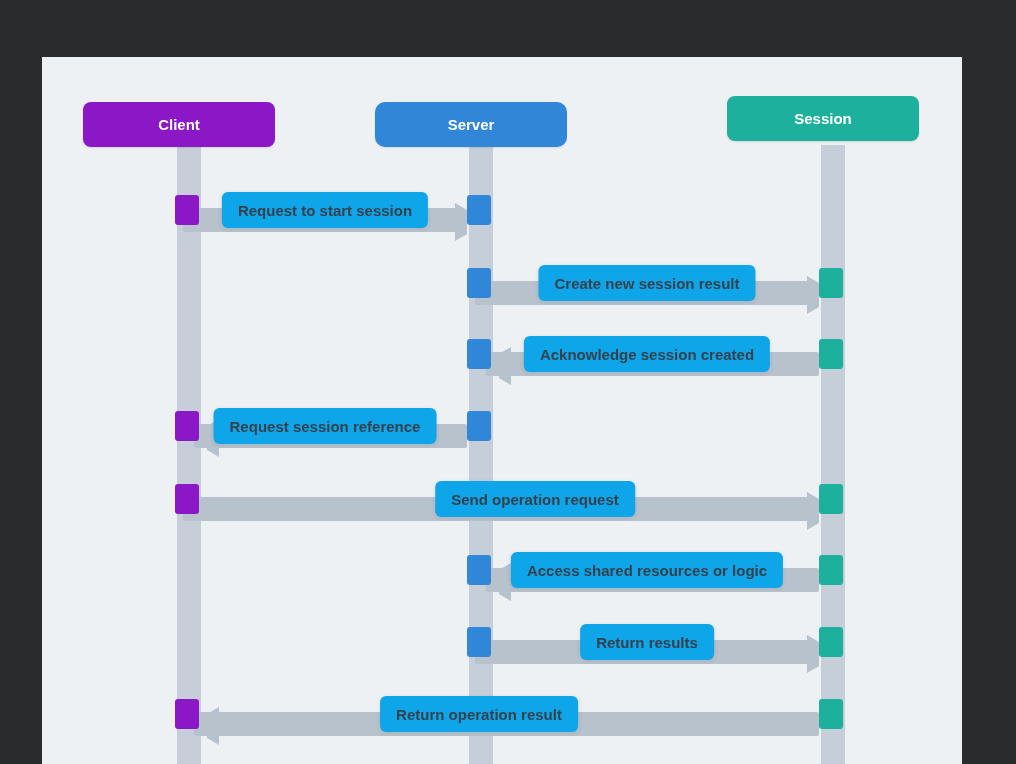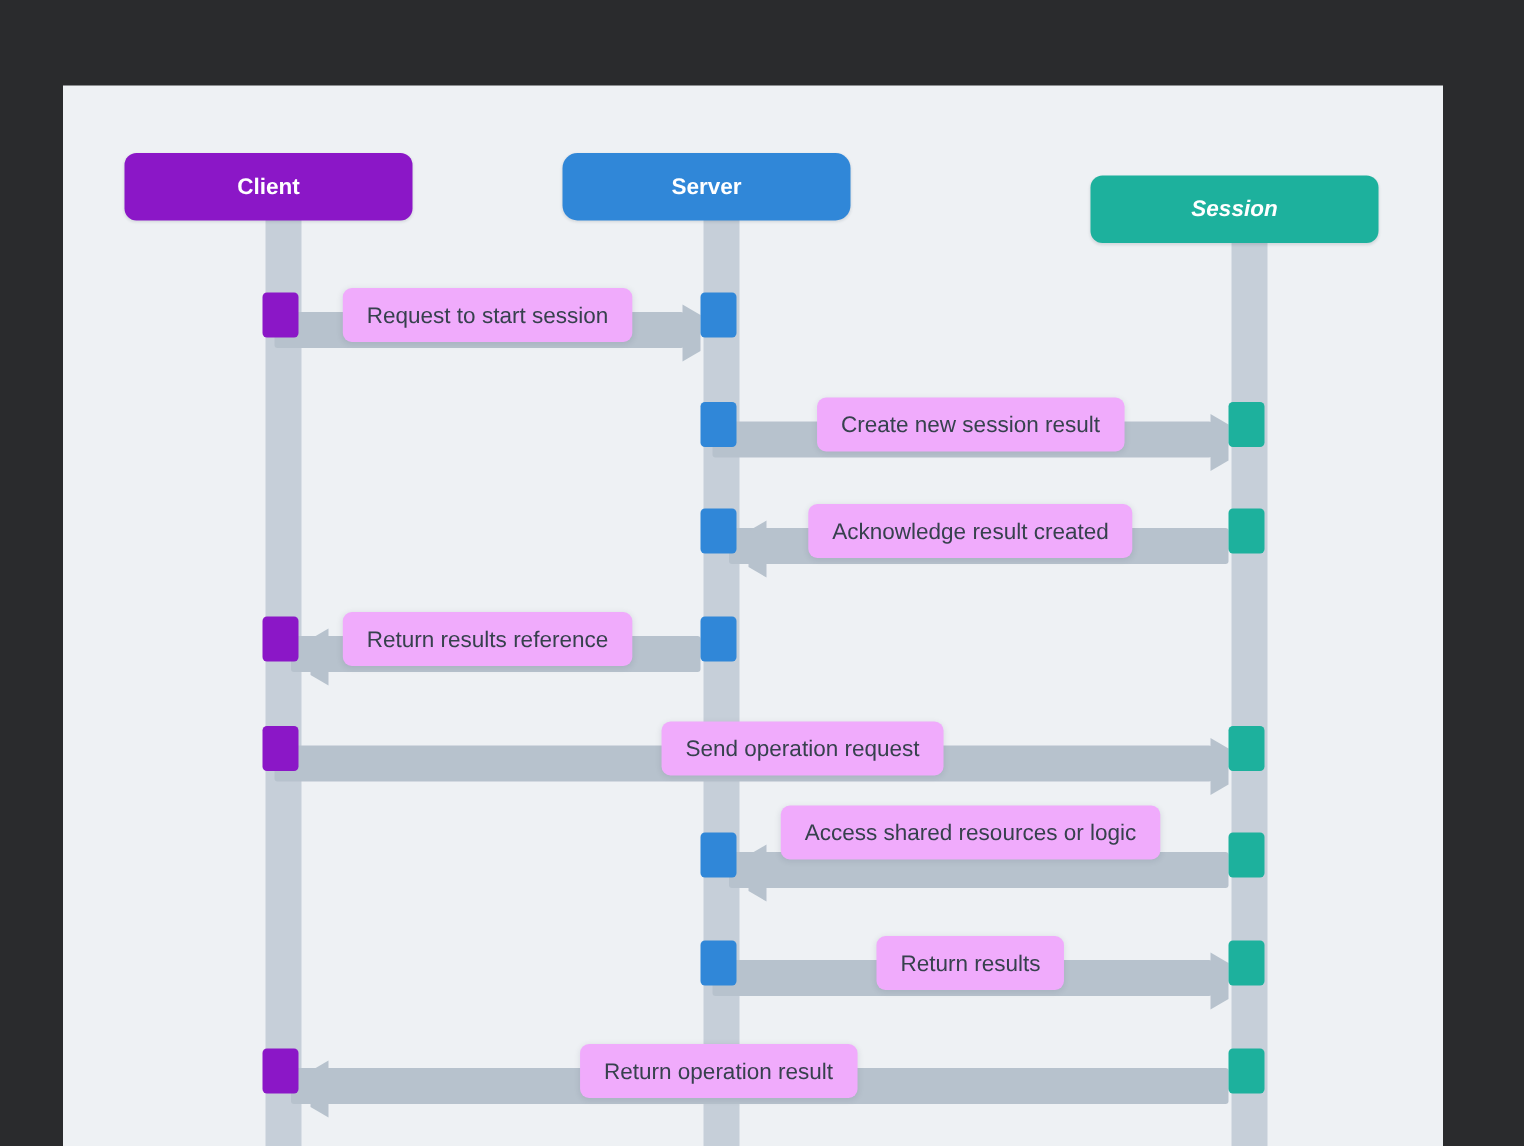--- a/index.html
+++ b/index.html
@@ -49,70 +49,70 @@
     width: 0; height: 0;
     border-top: 7px solid transparent;
     border-bottom: 7px solid transparent;
     z-index: 2;
   }
   .msg-label {
     position: absolute;
     transform: translate(-50%, -50%);
     height: 36px;
     padding: 0 16px;
-    background: #f0abfc;
+    background: #0ea5e9;
     border-radius: 6px;
     display: flex; align-items: center; justify-content: center;
     white-space: nowrap;
     color: #36414d;
-    font-size: 15px; font-weight: 400;
+    font-size: 15px; font-weight: 700;
     box-shadow: 0 1px 4px rgba(15, 30, 60, 0.10);
     z-index: 5;
   }
 </style>
 </head>
 <body style="background: rgb(42, 43, 45);">
 
 <div class="panel" style="background: rgb(238, 241, 244);">
     <div class="lifeline" style="left: 135px; top: 88px; height: 631px;"></div>
     <div class="actor-box" style="left: 41px; top: 45px; background: rgb(139, 23, 199);">Client</div>
     <div class="lifeline" style="left: 427px; top: 88px; height: 631px;"></div>
     <div class="actor-box" style="left: 333px; top: 45px; background: rgb(48, 135, 216); border-radius: 10px;">Server</div>
     <div class="lifeline" style="left: 779px; top: 88px; height: 631px;"></div>
-    <div class="actor-box" style="left: 685px; top: 60px; background: rgb(29, 177, 157); font-style: italic;">Session</div>
+    <div class="actor-box" style="left: 685px; top: 39px; background: rgb(29, 177, 157);">Session</div>
     <div class="activation-bar" style="left: 133px; top: 138px; background: rgb(139, 23, 199);"></div>
     <div class="activation-bar" style="left: 425px; top: 138px; background: rgb(48, 135, 216);"></div>
     <div class="msg-line" style="left: 141px; top: 151px; width: 273px; background: rgb(183, 194, 205);"></div>
     <div class="msg-arrowhead" style="left: 413px; top: 146px; border-left: 12px solid rgb(183, 194, 205);"></div>
     <div class="msg-label" style="left: 283px; top: 153px;">Request to start session</div>
     <div class="activation-bar" style="left: 425px; top: 211px; background: rgb(48, 135, 216);"></div>
     <div class="activation-bar" style="left: 777px; top: 211px; background: rgb(29, 177, 157);"></div>
     <div class="msg-line" style="left: 433px; top: 224px; width: 333px; background: rgb(183, 194, 205);"></div>
     <div class="msg-arrowhead" style="left: 765px; top: 219px; border-left: 12px solid rgb(183, 194, 205);"></div>
     <div class="msg-label" style="left: 605px; top: 226px;">Create new session result</div>
     <div class="activation-bar" style="left: 777px; top: 282px; background: rgb(29, 177, 157);"></div>
     <div class="activation-bar" style="left: 425px; top: 282px; background: rgb(48, 135, 216);"></div>
     <div class="msg-line" style="left: 444px; top: 295px; width: 333px; background: rgb(183, 194, 205);"></div>
     <div class="msg-arrowhead" style="left: 433px; top: 290px; border-right: 12px solid rgb(183, 194, 205);"></div>
-    <div class="msg-label" style="left: 605px; top: 297px;">Acknowledge result created</div>
+    <div class="msg-label" style="left: 605px; top: 297px;">Acknowledge session created</div>
     <div class="activation-bar" style="left: 425px; top: 354px; background: rgb(48, 135, 216);"></div>
     <div class="activation-bar" style="left: 133px; top: 354px; background: rgb(139, 23, 199);"></div>
     <div class="msg-line" style="left: 152px; top: 367px; width: 273px; background: rgb(183, 194, 205);"></div>
     <div class="msg-arrowhead" style="left: 141px; top: 362px; border-right: 12px solid rgb(183, 194, 205);"></div>
-    <div class="msg-label" style="left: 283px; top: 369px;">Return results reference</div>
+    <div class="msg-label" style="left: 283px; top: 369px;">Request session reference</div>
     <div class="activation-bar" style="left: 133px; top: 427px; background: rgb(139, 23, 199);"></div>
     <div class="activation-bar" style="left: 777px; top: 427px; background: rgb(29, 177, 157);"></div>
     <div class="msg-line" style="left: 141px; top: 440px; width: 625px; background: rgb(183, 194, 205);"></div>
     <div class="msg-arrowhead" style="left: 765px; top: 435px; border-left: 12px solid rgb(183, 194, 205);"></div>
     <div class="msg-label" style="left: 459px; top: 442px; margin-left: 34px;">Send operation request</div>
     <div class="activation-bar" style="left: 777px; top: 498px; background: rgb(29, 177, 157);"></div>
     <div class="activation-bar" style="left: 425px; top: 498px; background: rgb(48, 135, 216);"></div>
     <div class="msg-line" style="left: 444px; top: 511px; width: 333px; background: rgb(183, 194, 205);"></div>
     <div class="msg-arrowhead" style="left: 433px; top: 506px; border-right: 12px solid rgb(183, 194, 205);"></div>
-    <div class="msg-label" style="left: 605px; top: 498px;">Access shared resources or logic</div>
+    <div class="msg-label" style="left: 605px; top: 513px;">Access shared resources or logic</div>
     <div class="activation-bar" style="left: 425px; top: 570px; background: rgb(48, 135, 216);"></div>
     <div class="activation-bar" style="left: 777px; top: 570px; background: rgb(29, 177, 157);"></div>
     <div class="msg-line" style="left: 433px; top: 583px; width: 333px; background: rgb(183, 194, 205);"></div>
     <div class="msg-arrowhead" style="left: 765px; top: 578px; border-left: 12px solid rgb(183, 194, 205);"></div>
     <div class="msg-label" style="left: 605px; top: 585px; text-align: center;">Return results</div>
     <div class="activation-bar" style="left: 777px; top: 642px; background: rgb(29, 177, 157);"></div>
     <div class="activation-bar" style="left: 133px; top: 642px; background: rgb(139, 23, 199);"></div>
     <div class="msg-line" style="left: 152px; top: 655px; width: 625px; background: rgb(183, 194, 205);"></div>
     <div class="msg-arrowhead" style="left: 141px; top: 650px; border-right: 12px solid rgb(183, 194, 205);"></div>
     <div class="msg-label" style="left: 437px; top: 657px;">Return operation result</div>

